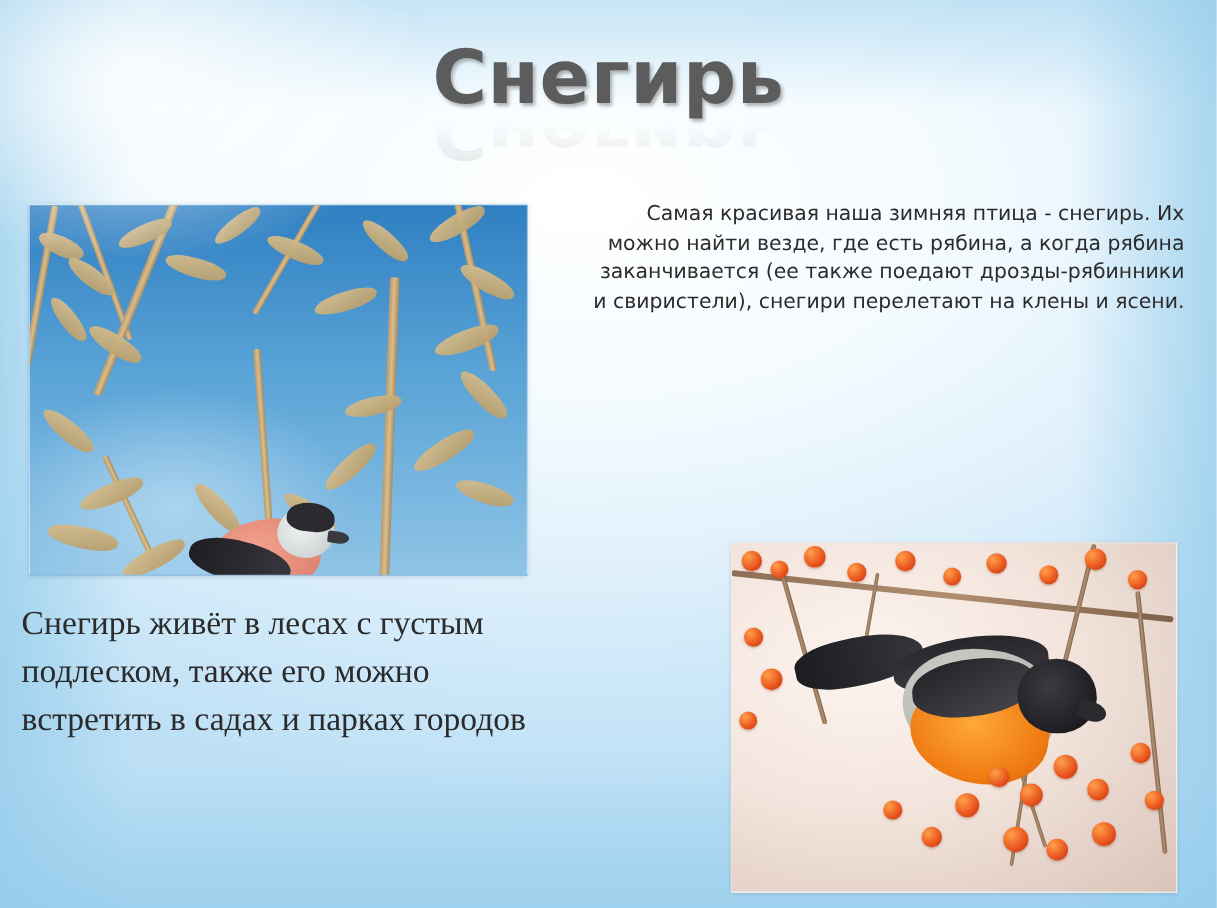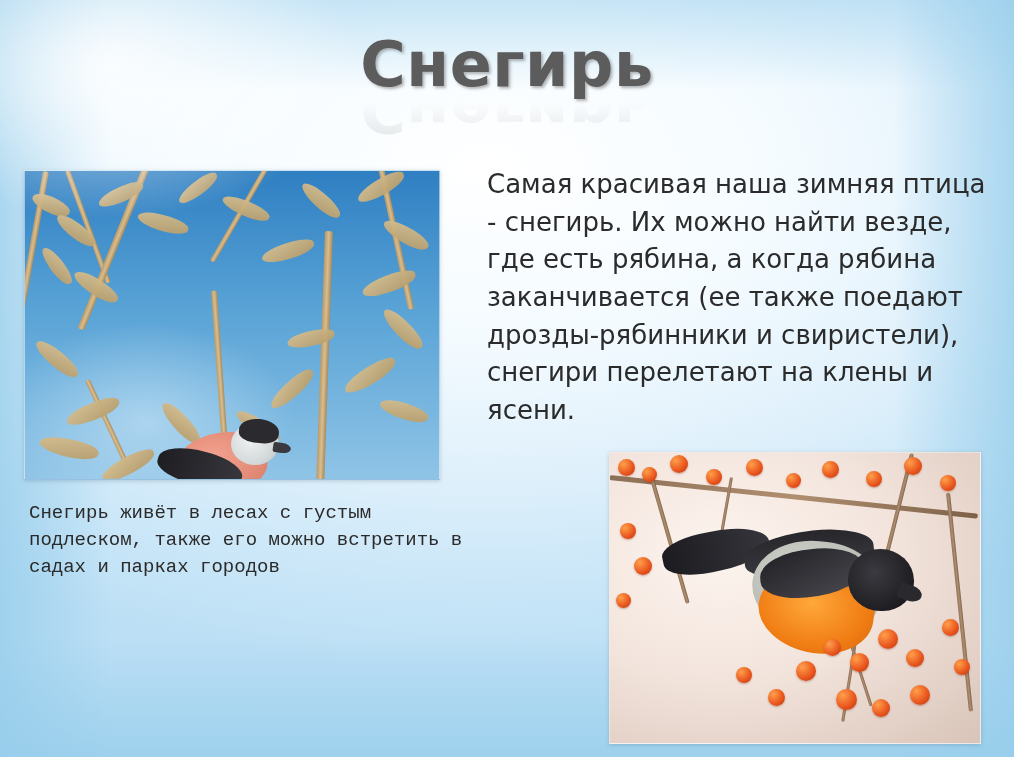--- a/index.html
+++ b/index.html
@@ -78,31 +78,32 @@
     overflow: hidden;
   }
 
   
   .paragraph-right {
     position: absolute;
     left: 487px;
     top: 166px;
     width: 500px;
     font-family: "DejaVu Sans", sans-serif;
-    font-size: 26px;
+    font-size: 17px;
     line-height: 1.45;
     color: #2b2b2b;
+    text-align: right;
   }
   .paragraph-left {
     position: absolute;
-    left: 29px;
+    left: 18px;
     top: 500px;
     width: 460px;
-    font-family: Liberation Mono, monospace;
-    font-size: 19px;
+    font-family: Liberation Serif, serif;
+    font-size: 28px;
     line-height: 1.42;
     color: #2b2b2b;
   }
 
   
   .photo {
     position: absolute;
     overflow: hidden;
     border: 1px solid rgba(255,255,255,0.5);
     box-shadow: 0 1px 4px rgba(60,90,110,0.25);

